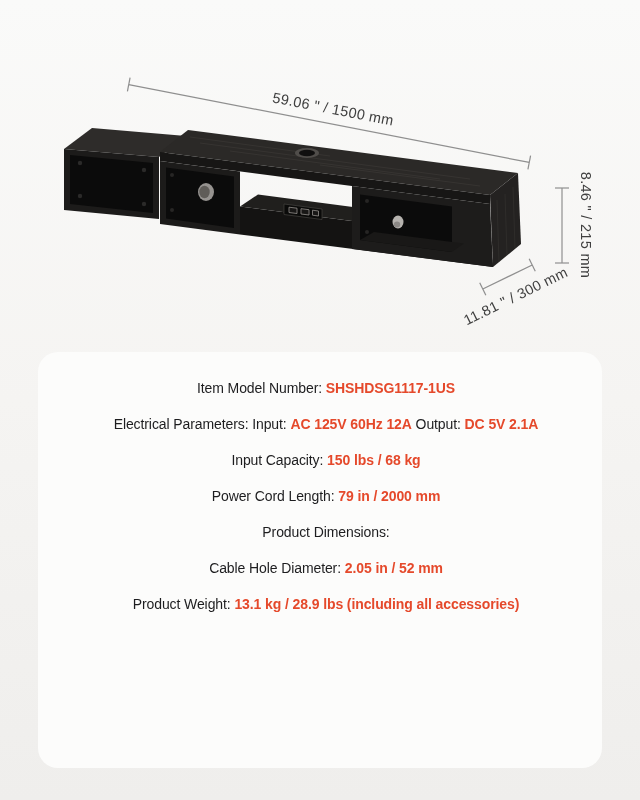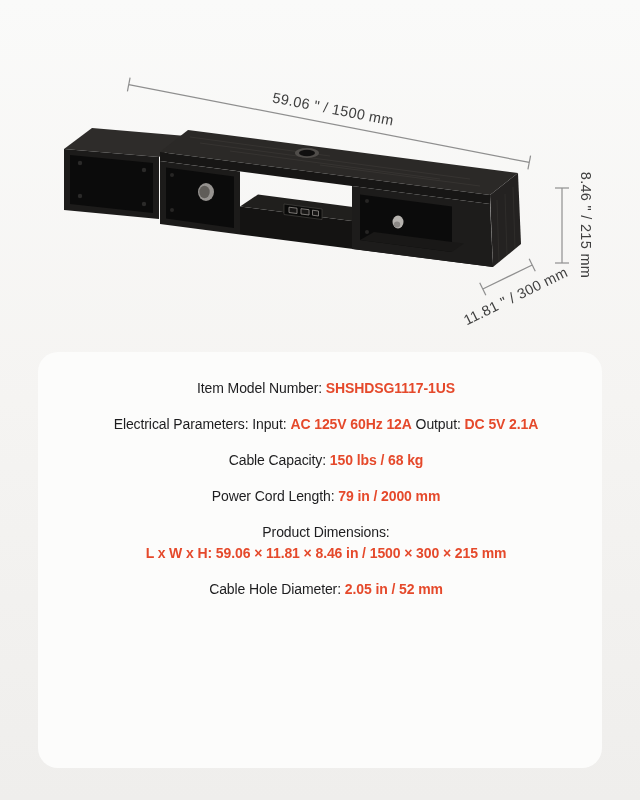--- a/index.html
+++ b/index.html
@@ -129,18 +129,19 @@
       </g>
     </g>
     <text x="516" y="301" text-anchor="middle" transform="rotate(-26 516 297)">11.81 " / 300 mm</text>
   </svg>
 </div>
 
 <main class="spec-card">
   <div>
       <div class="spec-row"><span class="spec-label">Item Model Number: </span><span class="spec-value">SHSHDSG1117-1US</span></div>
       <div class="spec-row"><span class="spec-label">Electrical Parameters: Input: </span><span class="spec-value">AC 125V 60Hz 12A</span><span class="spec-label"> Output: </span><span class="spec-value">DC 5V 2.1A</span></div>
-      <div class="spec-row"><span class="spec-label">Cable Capacity: </span><span class="spec-value">150 lbs / 68 kg</span></div>
+      <div class="spec-row"><span class="spec-label">Input Capacity: </span><span class="spec-value">150 lbs / 68 kg</span></div>
       <div class="spec-row"><span class="spec-label">Power Cord Length: </span><span class="spec-value">79 in / 2000 mm</span></div>
-      <div class="spec-row"><span class="spec-label">Product Dimensions:</span><br><span class="spec-value">L x W x H: 59.06 × 11.81 × 8.46 in / 1500 × 300 × 215 mm</span></div>
+      <div class="spec-row"><span class="spec-label">Product Dimensions:</span><br></div>
       <div class="spec-row"><span class="spec-label">Cable Hole Diameter: </span><span class="spec-value">2.05 in / 52 mm</span></div>
+      <div class="spec-row"><span class="spec-label">Product Weight: </span><span class="spec-value">13.1 kg / 28.9 lbs (including all accessories)</span></div>
     </div>
 </main>
 
 </body></html>

